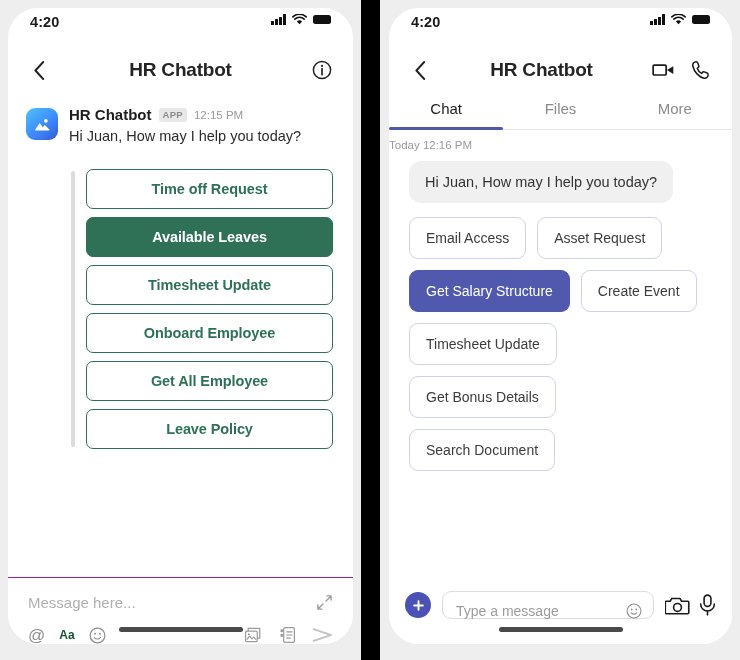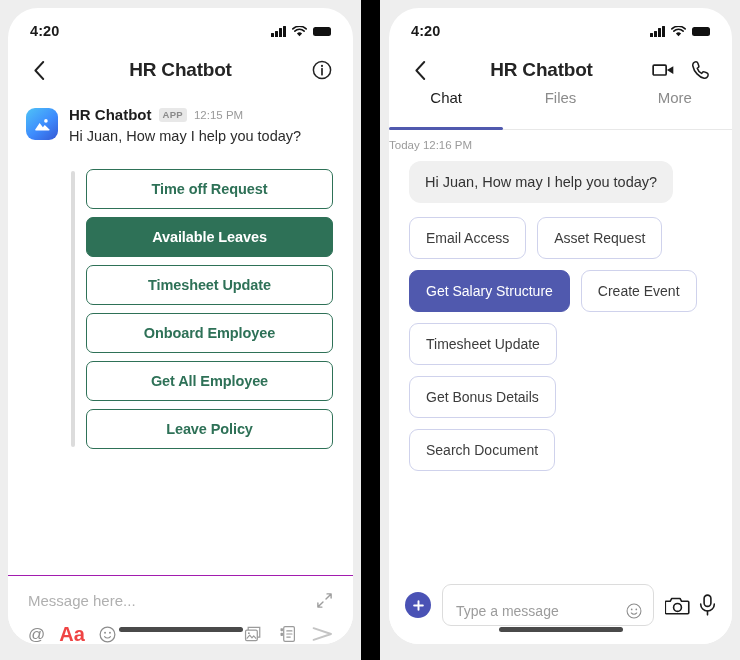--- a/index.html
+++ b/index.html
@@ -27,21 +27,21 @@
     background: #FFFFFF;
     border-radius: 30px;
     overflow: hidden;
   }
   #phone-left  { left: 8px;   top: 8px; width: 345px; height: 636px; }
   #phone-right { left: 389px; top: 8px; width: 343px; height: 636px; }
 
   
   .statusbar {
     height: 40px;
-    display: flex; align-items: center; justify-content: space-between;
+    display: flex; align-items: flex-start; justify-content: space-between;
     padding: 6px 22px 0 22px;
     gap: 41px;
   }
   .status-time {
     font-size: 14.5px; font-weight: 600; color: #1A1A1A;
     letter-spacing: 0.1px;
   }
   .status-icons { display: flex; align-items: center; gap: 6px; }
   .signal-bars { display: flex; align-items: flex-end; gap: 1.5px; height: 11px; }
   .signal-bars i { width: 2.6px; background: #111; border-radius: 0.5px; display: block; }
@@ -119,37 +119,37 @@
     background: #fff;
   }
   .composer-row1 { display: flex; align-items: center; }
   .composer-ph { flex: 1; font-size: 15px; color: #B0B0B0; }
   .composer-row2 {
     display: flex; align-items: center; margin-top: 15px;
   }
   .tools-left { display: flex; align-items: center; gap: 14px; }
   .tools-right { margin-left: auto; display: flex; align-items: center; gap: 16px; }
   .glyph { color: #8D8D8D; font-size: 17px; line-height: 1; }
-  .glyph-aa { font-size: 20px; font-weight: 600; color: #ef4444; }
+  .glyph-aa { font-size: 12px; font-weight: 600; color: #14532d; }
 
   .home-indicator {
     position: absolute; bottom: 12px; left: 50%; transform: translateX(-50%);
     width: 124px; height: 5px; border-radius: 3px; background: #4A4A4A;
   }
 
   
   .tabs {
     display: flex; align-items: flex-end;
     border-bottom: 1px solid #E8E8E8;
     height: 34px; margin-top: 4px;
   }
   .tab {
     flex: 1; text-align: center;
     font-size: 15px; color: #8B8B8B;
-    padding-bottom: 23px; position: relative;
+    padding-bottom: 12px; position: relative;
   }
   .tab.active { color: #1C1C1C; }
   .tab.active::after {
     content: ""; position: absolute; left: 0; right: 0; bottom: -1px;
     height: 3px; background: #5059AE; border-radius: 2px;
   }
   .daystamp {
     text-align: left; font-size: 11.5px; color: #9B9B9B;
     padding: 9px 0 6px 0;
   }
@@ -179,21 +179,21 @@
     display: flex; align-items: center; gap: 11px;
     background: #fff;
   }
   .plus-btn {
     width: 26px; height: 26px; border-radius: 50%;
     background: #4A52B5; color: #fff; flex: 0 0 auto;
     display: flex; align-items: center; justify-content: center;
     font-size: 17px; line-height: 1; font-weight: 400;
   }
   .field {
-    flex: 1; height: 42px; border: 1.2px solid #DCDCDC; border-radius: 9px;
+    flex: 1; height: 28px; border: 1.2px solid #DCDCDC; border-radius: 9px;
     display: flex; align-items: center; padding: 12px 11px 0 13px;
   }
   .field-ph { flex: 1; font-size: 14px; color: #9C9C9C; }
   .cam-mic { display: flex; align-items: center; gap: 9px; flex: 0 0 auto; }
   svg { display: block; }
 </style>
 </head>
 <body>
 
 <div id="stage">

